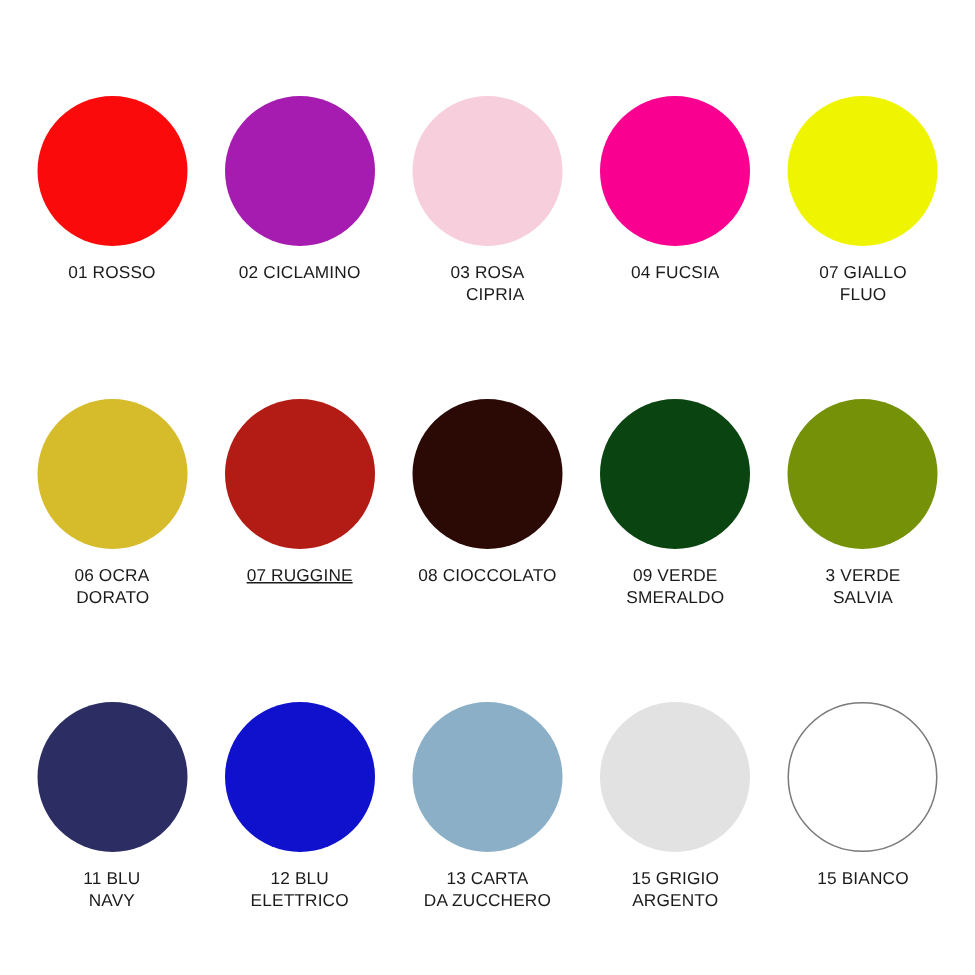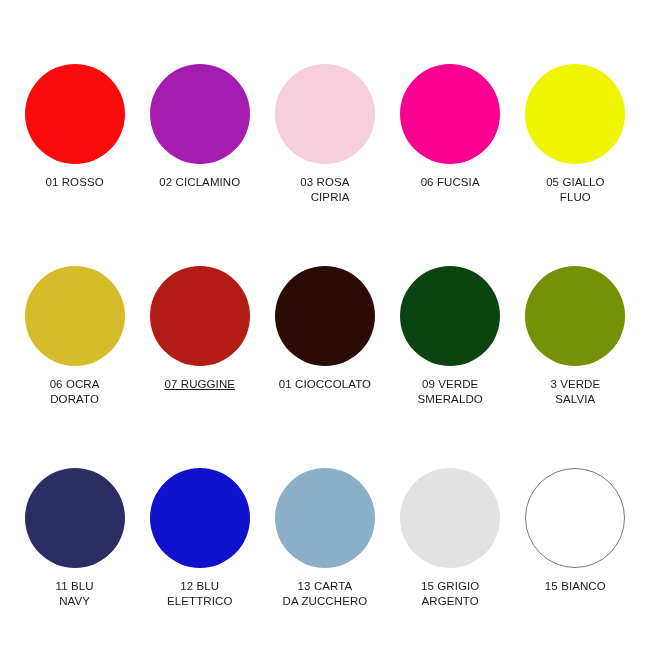--- a/index.html
+++ b/index.html
@@ -70,41 +70,41 @@
         <div class="swatch-disc" style="background: rgb(166, 27, 176);"></div>
         <div class="swatch-label" style="color: rgb(27, 27, 27);">02 CICLAMINO</div>
       </div>
       <div class="swatch-cell">
         <div class="swatch-disc" style="background: rgb(247, 206, 220);"></div>
         <div class="swatch-label" style="color: rgb(27, 27, 27); text-align: right;">03 ROSA
 CIPRIA</div>
       </div>
       <div class="swatch-cell">
         <div class="swatch-disc" style="background: rgb(250, 0, 145);"></div>
-        <div class="swatch-label" style="color: rgb(27, 27, 27);">06 FUCSIA</div>
+        <div class="swatch-label" style="color: rgb(27, 27, 27);">04 FUCSIA</div>
       </div>
       <div class="swatch-cell">
         <div class="swatch-disc" style="background: rgb(239, 245, 0);"></div>
-        <div class="swatch-label" style="color: rgb(27, 27, 27);">05 GIALLO
+        <div class="swatch-label" style="color: rgb(27, 27, 27);">07 GIALLO
 FLUO</div>
       </div>
     </div>
     <div class="swatch-row">
       <div class="swatch-cell">
         <div class="swatch-disc" style="background: rgb(214, 187, 43);"></div>
-        <div class="swatch-label" style="color: rgb(27, 27, 27);">06 OCRA
+        <div class="swatch-label" style="color: rgb(27, 27, 27); text-align: right;">06 OCRA
 DORATO</div>
       </div>
       <div class="swatch-cell">
         <div class="swatch-disc" style="background: rgb(179, 28, 21);"></div>
         <div class="swatch-label" style="color: rgb(27, 27, 27); text-decoration: underline;">07 RUGGINE</div>
       </div>
       <div class="swatch-cell">
         <div class="swatch-disc" style="background: rgb(43, 10, 5);"></div>
-        <div class="swatch-label" style="color: rgb(27, 27, 27);">01 CIOCCOLATO</div>
+        <div class="swatch-label" style="color: rgb(27, 27, 27);">08 CIOCCOLATO</div>
       </div>
       <div class="swatch-cell">
         <div class="swatch-disc" style="background: rgb(10, 68, 17);"></div>
         <div class="swatch-label" style="color: rgb(27, 27, 27);">09 VERDE
 SMERALDO</div>
       </div>
       <div class="swatch-cell">
         <div class="swatch-disc" style="background: rgb(116, 145, 7);"></div>
         <div class="swatch-label" style="color: rgb(27, 27, 27);">3 VERDE
 SALVIA</div>

